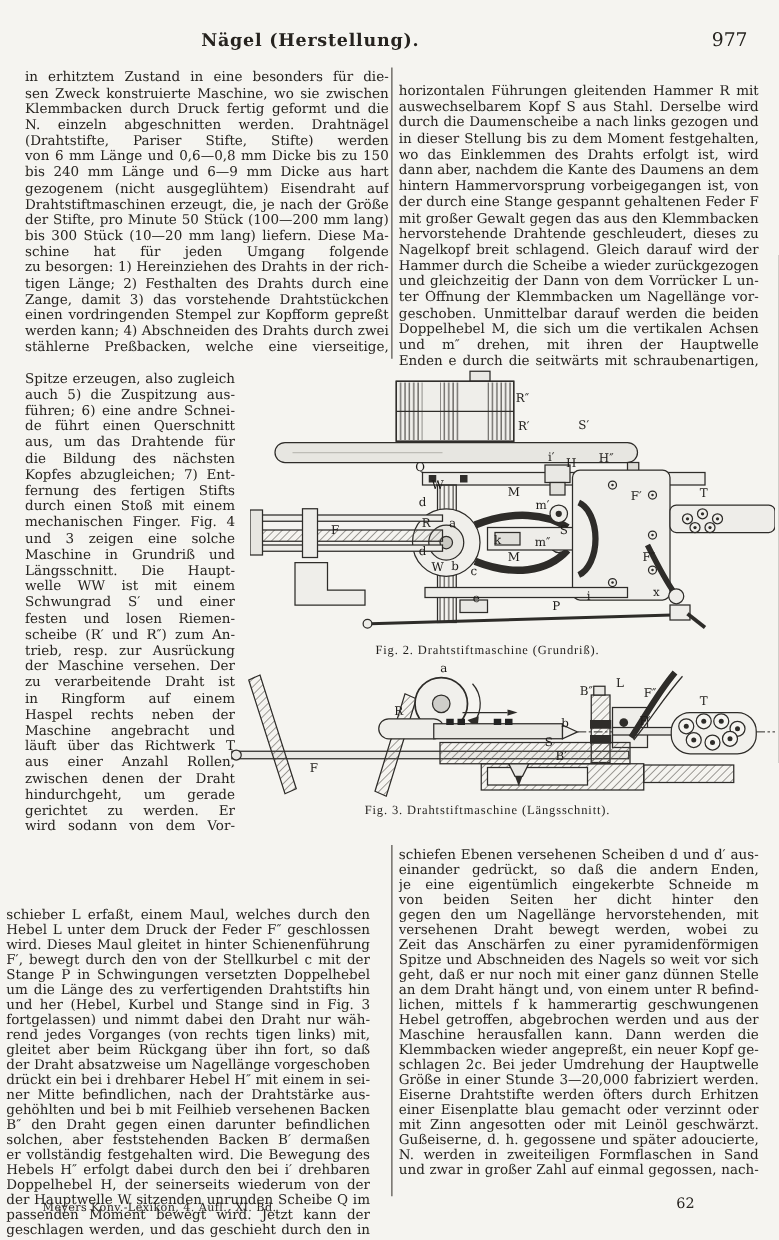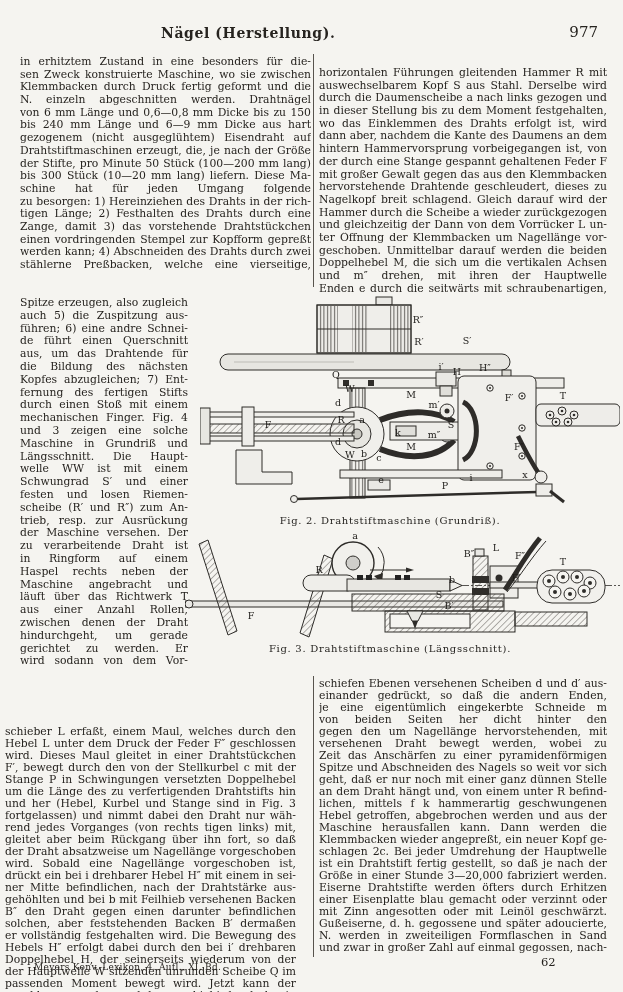--- a/index.html
+++ b/index.html
@@ -34,21 +34,21 @@
   #figure2 { left:200px; top:284px; width:420px; height:230px; }
   #figure3 { left:185px; top:528px; width:435px; height:112px; }
   .figure svg { position:absolute; left:0; top:0; }
   .fig-overlay { position:absolute; left:0; top:0; width:100%; height:100%; }
   .fig-label {
     position:absolute; transform:translate(-50%,-55%);
     font-size:9.5px; color:#1d1b18; white-space:nowrap;
   }
   .caption {
     position:absolute; left:230px; width:320px; text-align:center;
-    font-size:10px; letter-spacing:0.7px; color:#201e1b;
+    font-size:10px; letter-spacing:0.7px; color:#201e1b;font-family:Liberation Serif, serif;
   }
   #fig2-caption { top:515px; }
   #fig3-caption { top:643px; }
 
   .footer-imprint {
     position:absolute; left:34px; top:962px; font-size:9px; letter-spacing:0.3px;
   }
   .sheet-number { position:absolute; left:541px; top:955px; font-size:11.5px; }
 </style>
 </head>
@@ -60,20 +60,21 @@
   <div class="hdr-page-no">977</div>
 
   <div class="divider" id="divider-top"></div>
   <div class="divider" id="divider-bottom"></div>
 
   <div class="block" id="left-top">
       <div class="tl">in erhitztem Zustand in eine besonders für die-</div>
       <div class="tl">sen Zweck konstruierte Maschine, wo sie zwischen</div>
       <div class="tl">Klemmbacken durch Druck fertig geformt und die</div>
       <div class="tl">N. einzeln abgeschnitten werden. Drahtnägel</div>
+      <div class="tl">(Drahtstifte, Pariser Stifte, Stifte) werden</div>
       <div class="tl">von 6 mm Länge und 0,6—0,8 mm Dicke bis zu 150</div>
       <div class="tl">bis 240 mm Länge und 6—9 mm Dicke aus hart</div>
       <div class="tl">gezogenem (nicht ausgeglühtem) Eisendraht auf</div>
       <div class="tl">Drahtstiftmaschinen erzeugt, die, je nach der Größe</div>
       <div class="tl">der Stifte, pro Minute 50 Stück (100—200 mm lang)</div>
       <div class="tl">bis 300 Stück (10—20 mm lang) liefern. Diese Ma-</div>
       <div class="tl">schine hat für jeden Umgang folgende Verrichtungen</div>
       <div class="tl">zu besorgen: 1) Hereinziehen des Drahts in der rich-</div>
       <div class="tl">tigen Länge; 2) Festhalten des Drahts durch eine</div>
       <div class="tl">Zange, damit 3) das vorstehende Drahtstückchen durch</div>
@@ -128,30 +129,29 @@
       <div class="tl">läuft über das Richtwerk T</div>
       <div class="tl">aus einer Anzahl Rollen,</div>
       <div class="tl">zwischen denen der Draht</div>
       <div class="tl">hindurchgeht, um gerade</div>
       <div class="tl">gerichtet zu werden. Er</div>
       <div class="tl">wird sodann von dem Vor-</div>
     </div>
   <div class="block" id="left-bottom">
       <div class="tl">schieber L erfaßt, einem Maul, welches durch den</div>
       <div class="tl">Hebel L unter dem Druck der Feder F″ geschlossen</div>
-      <div class="tl">wird. Dieses Maul gleitet in einer Drahtstückchen</div>
+      <div class="tl">wird. Dieses Maul gleitet in hinter Schienenführung</div>
       <div class="tl">F′, bewegt durch den von der Stellkurbel c mit der</div>
       <div class="tl">Stange P in Schwingungen versetzten Doppelhebel x,</div>
       <div class="tl">um die Länge des zu verfertigenden Drahtstifts hin</div>
       <div class="tl">und her (Hebel, Kurbel und Stange sind in Fig. 3</div>
       <div class="tl">fortgelassen) und nimmt dabei den Draht nur wäh-</div>
       <div class="tl">rend jedes Vorganges (von rechts tigen links) mit,</div>
       <div class="tl">gleitet aber beim Rückgang über ihn fort, so daß also</div>
       <div class="tl">der Draht absatzweise um Nagellänge vorgeschoben</div>
-      <div class="tl">wird. Sobald eine Nagellänge vorgeschoben ist,</div>
       <div class="tl">drückt ein bei i drehbarer Hebel H″ mit einem in sei-</div>
       <div class="tl">ner Mitte befindlichen, nach der Drahtstärke aus-</div>
       <div class="tl">gehöhlten und bei b mit Feilhieb versehenen Backen</div>
       <div class="tl">B″ den Draht gegen einen darunter befindlichen eben-</div>
       <div class="tl">solchen, aber feststehenden Backen B′ dermaßen an, daß</div>
       <div class="tl">er vollständig festgehalten wird. Die Bewegung des</div>
       <div class="tl">Hebels H″ erfolgt dabei durch den bei i′ drehbaren</div>
       <div class="tl">Doppelhebel H, der seinerseits wiederum von der auf</div>
       <div class="tl">der Hauptwelle W sitzenden unrunden Scheibe Q im</div>
       <div class="tl">passenden Moment bewegt wird. Jetzt kann der Kopf</div>
@@ -166,21 +166,20 @@
       <div class="tl">versehenen Draht bewegt werden, wobei zu gleicher</div>
       <div class="tl">Zeit das Anschärfen zu einer pyramidenförmigen</div>
       <div class="tl">Spitze und Abschneiden des Nagels so weit vor sich</div>
       <div class="tl">geht, daß er nur noch mit einer ganz dünnen Stelle</div>
       <div class="tl">an dem Draht hängt und, von einem unter R befind-</div>
       <div class="tl">lichen, mittels f k hammerartig geschwungenen</div>
       <div class="tl">Hebel getroffen, abgebrochen werden und aus der</div>
       <div class="tl">Maschine herausfallen kann. Dann werden die</div>
       <div class="tl">Klemmbacken wieder angepreßt, ein neuer Kopf ge-</div>
       <div class="tl">schlagen 2c. Bei jeder Umdrehung der Hauptwelle</div>
-      <div class="tl">ist ein Drahtstift fertig gestellt, so daß je nach der</div>
       <div class="tl">Größe in einer Stunde 3—20,000 fabriziert werden.</div>
       <div class="tl">Eiserne Drahtstifte werden öfters durch Erhitzen auf</div>
       <div class="tl">einer Eisenplatte blau gemacht oder verzinnt oder</div>
       <div class="tl">mit Zinn angesotten oder mit Leinöl geschwärzt.</div>
       <div class="tl">Gußeiserne, d. h. gegossene und später adoucierte,</div>
       <div class="tl">N. werden in zweiteiligen Formflaschen in Sand</div>
       <div class="tl">und zwar in großer Zahl auf einmal gegossen, nach-</div>
     </div>
 
   <div class="figure" id="figure2">

